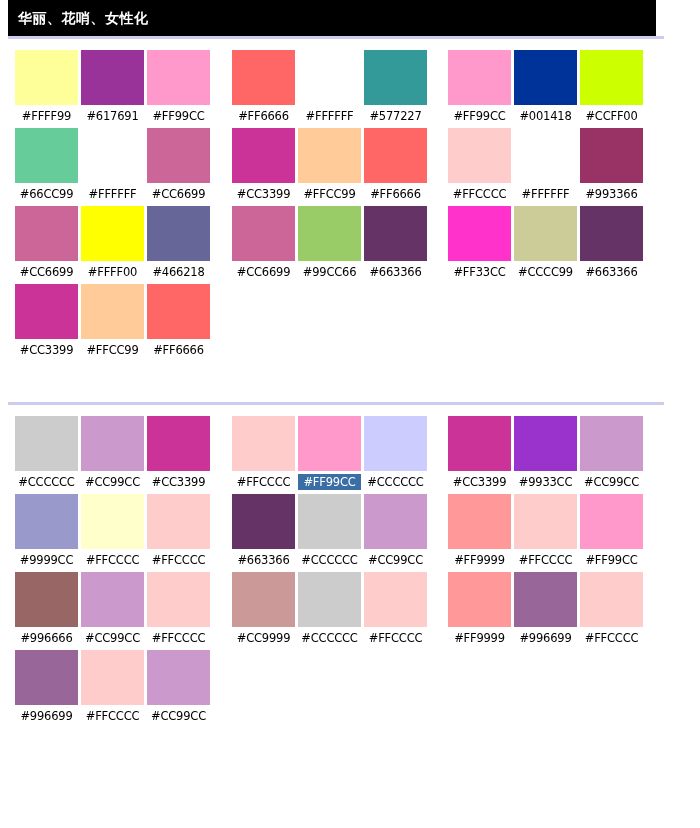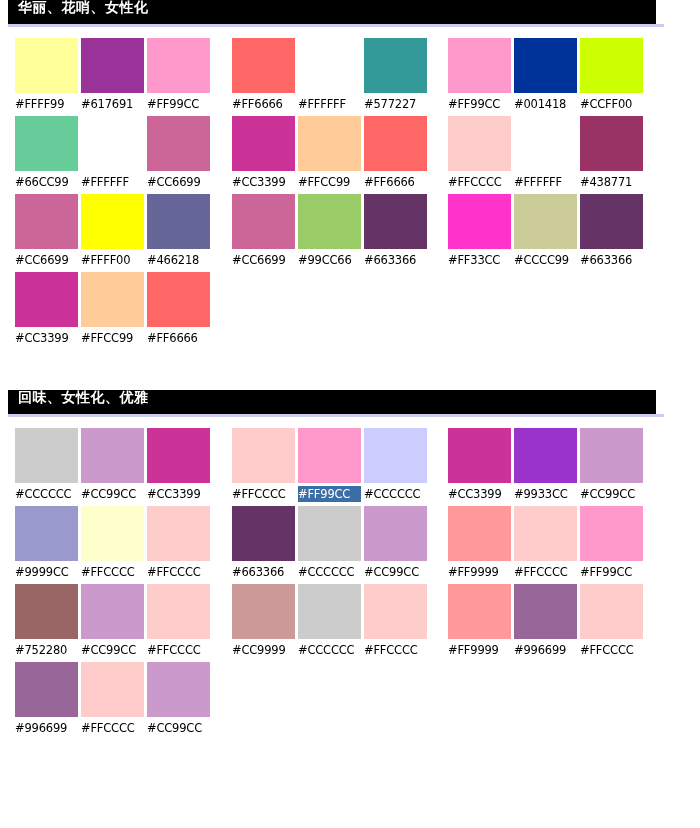--- a/index.html
+++ b/index.html
@@ -23,22 +23,23 @@
   }
 
   
   .section {
     position: relative;
   }
   .section-header {
     margin-left: 8px;
     margin-right: 44px;
     background: #000000;
-    height: 24px;
+    height: 36px;
     display: flex;
+    align-items: center;
     padding-left: 10px;
     box-sizing: border-box;
   }
   .section-title {
     color: #ffffff;
     font-size: 14px;
     font-weight: bold;
     letter-spacing: 0.5px;
     line-height: 1;
     white-space: nowrap;
@@ -52,20 +53,21 @@
   }
 
   
   .palette-body {
     padding-top: 11px;
     position: relative;
   }
   .palette-row {
     display: flex;
     height: 78px;
+    text-align: center;
   }
   .group {
     display: flex;
     flex-direction: column;
   }
   .group.g1 { margin-left: 15px; }
   .group.g2 { margin-left: 22px; }
   .group.g3 { margin-left: 21px; }
 
   .swatch-strip {
@@ -183,21 +185,21 @@
           </div>
           <div class="group g3">
             <div class="swatch-strip">
               <div class="swatch" title="#FFCCCC" style="background: rgb(255, 204, 204);"></div>
               <div class="swatch" title="#FFFFFF" style="background: rgb(255, 255, 255);"></div>
               <div class="swatch" title="#993366" style="background: rgb(153, 51, 102);"></div>
             </div>
             <div class="label-strip">
               <div class="swatch-label">#FFCCCC</div>
               <div class="swatch-label">#FFFFFF</div>
-              <div class="swatch-label">#438771</div>
+              <div class="swatch-label">#993366</div>
             </div>
           </div>
         </div>
       <div class="palette-row">
           <div class="group g1">
             <div class="swatch-strip">
               <div class="swatch" title="#CC6699" style="background: rgb(204, 102, 153);"></div>
               <div class="swatch" title="#FFFF00" style="background: rgb(255, 255, 0);"></div>
               <div class="swatch" title="#666699" style="background: rgb(102, 102, 153);"></div>
             </div>
@@ -261,23 +263,20 @@
             </div>
             <div class="label-strip"></div>
           </div>
         </div>
     </div>
   </div>
 
   <div class="section-gap"></div>
 
   <div class="section">
-    <div class="section-header">
-      <span class="section-title">回味、女性化、优雅</span>
-    </div>
     <div class="section-rule"></div>
     <div class="palette-body">
       <div class="palette-row">
           <div class="group g1">
             <div class="swatch-strip">
               <div class="swatch" title="#CCCCCC" style="background: rgb(204, 204, 204);"></div>
               <div class="swatch" title="#CC99CC" style="background: rgb(204, 153, 204);"></div>
               <div class="swatch" title="#CC3399" style="background: rgb(204, 51, 153);"></div>
             </div>
             <div class="label-strip">
@@ -350,21 +349,21 @@
           </div>
         </div>
       <div class="palette-row">
           <div class="group g1">
             <div class="swatch-strip">
               <div class="swatch" title="#996666" style="background: rgb(153, 102, 102);"></div>
               <div class="swatch" title="#CC99CC" style="background: rgb(204, 153, 204);"></div>
               <div class="swatch" title="#FFCCCC" style="background: rgb(255, 204, 204);"></div>
             </div>
             <div class="label-strip">
-              <div class="swatch-label">#752280</div>
+              <div class="swatch-label">#996666</div>
               <div class="swatch-label">#CC99CC</div>
               <div class="swatch-label">#FFCCCC</div>
             </div>
           </div>
           <div class="group g2">
             <div class="swatch-strip">
               <div class="swatch" title="#CC9999" style="background: rgb(204, 153, 153);"></div>
               <div class="swatch" title="#CCCCCC" style="background: rgb(204, 204, 204);"></div>
               <div class="swatch" title="#FFCCCC" style="background: rgb(255, 204, 204);"></div>
             </div>

